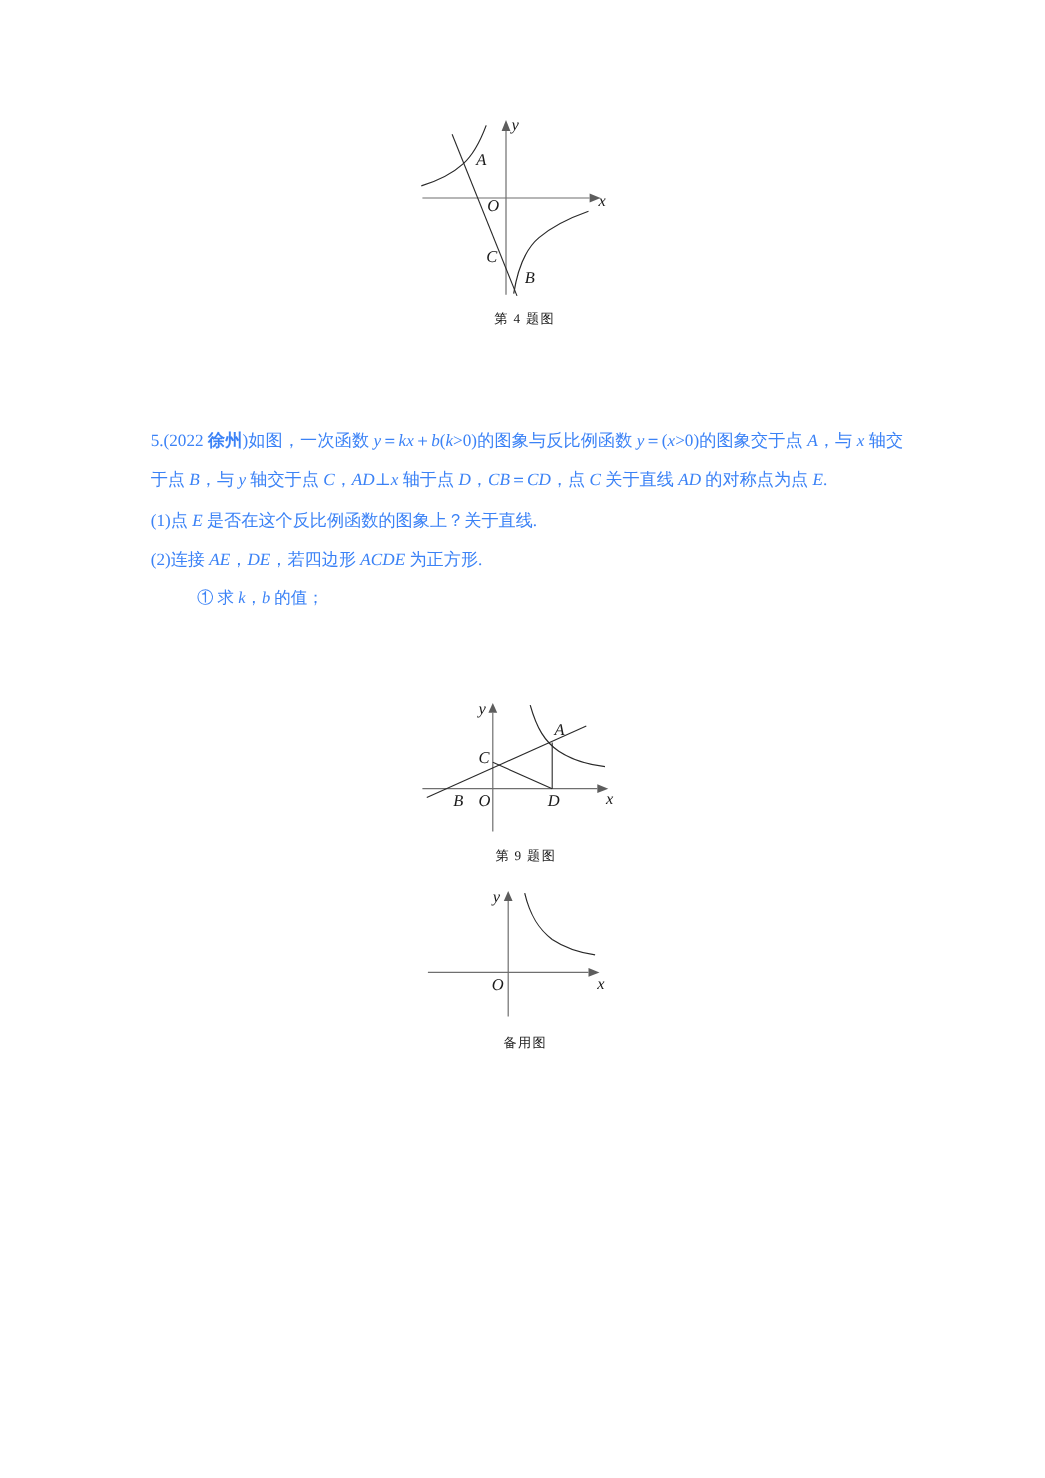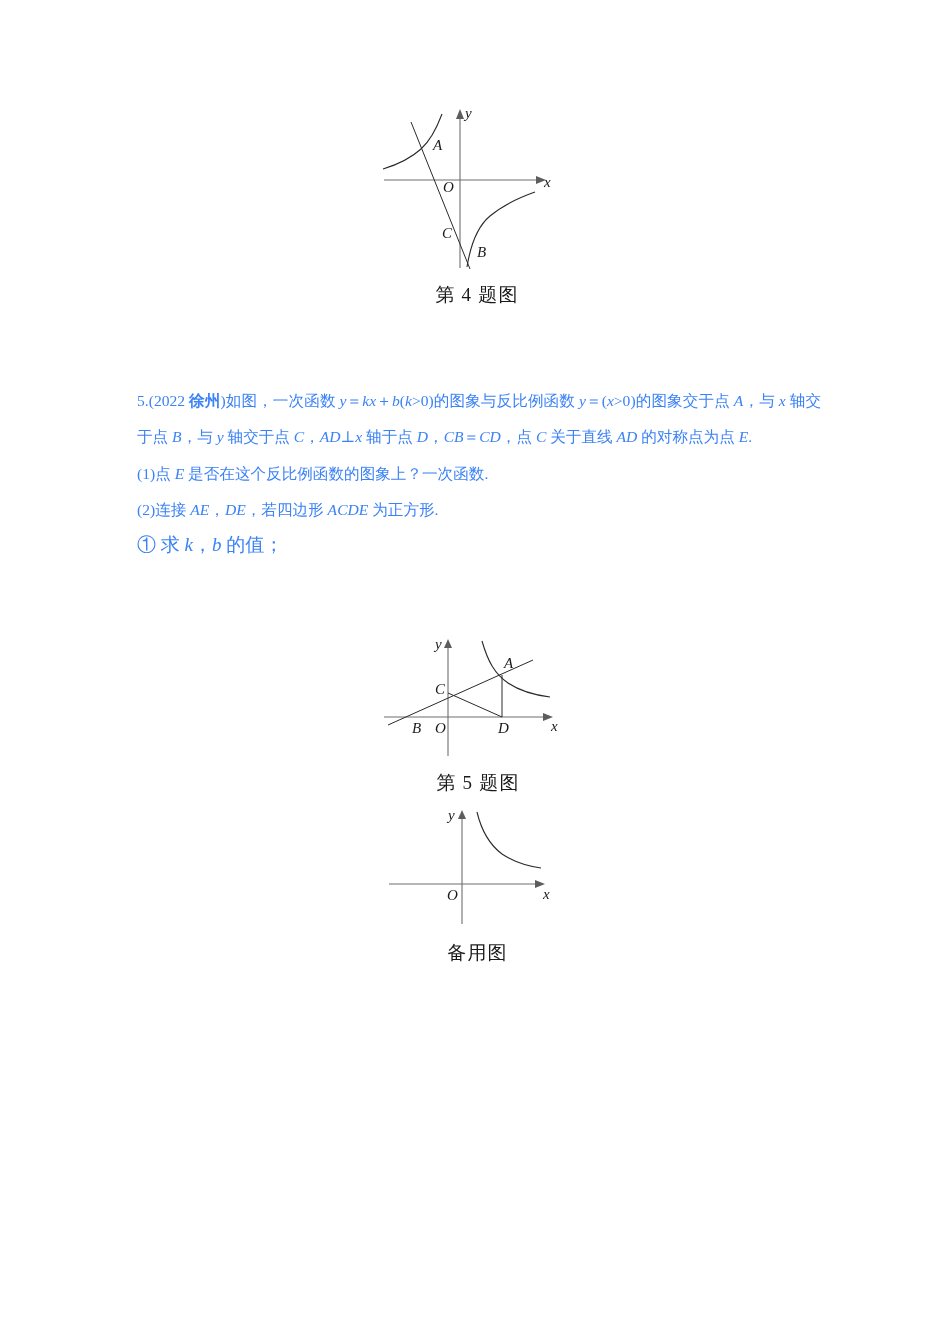--- a/index.html
+++ b/index.html
@@ -27,21 +27,21 @@
   .figure {
     position: absolute;
   }
   .figure svg {
     display: block;
   }
   .fig-caption {
     position: absolute;
     width: 100%;
     text-align: center;
-    font-size: 19px;
+    font-size: 12px;
     font-family: "Liberation Serif", "DejaVu Serif", serif;
     letter-spacing: 1.2px;
     color: #1a1a1a;
     white-space: nowrap;
   }
 
   
   .problem {
     position: absolute;
     left: 137px;
@@ -68,22 +68,23 @@
   .bold-cn {
     font-weight: bold;
   }
   .line {
     display: block;
     white-space: nowrap;
   }
   .sub-line {
     display: block;
     white-space: nowrap;
-    font-size: 19px;
+    font-size: 15px;
     line-height: 35.5px;
+    margin-left: 42px;
   }
   .frac {
     display: inline-block;
     vertical-align: middle;
     text-align: center;
     font-size: 11px;
     line-height: 1.05;
     position: relative;
     top: -1px;
     width: 0px;
@@ -147,21 +148,21 @@
   </div>
 
   <div class="problem">
 
     <div class="ptext">
       <span>5.</span><span>(2022 </span><span class="bold-cn">徐州</span><span>)</span><span>如图，一次函数 </span><span class="mi">y</span><span>＝</span><span class="mi">k</span><span class="mi">x</span><span>＋</span><span class="mi">b</span><span>(</span><span class="mi">k</span><span>&gt;0)</span><span>的图象与反比例函数 </span><span class="mi">y</span><span>＝</span><span class="frac"></span><span>(</span><span class="mi">x</span><span>&gt;0)</span><span>的图象交于点 </span><span class="mi">A</span><span>，与 </span><span class="mi">x</span><span> 轴交于点 </span><span class="mi">B</span><span>，与 </span><span class="mi">y</span><span> 轴交于点 </span><span class="mi">C</span><span>，</span><span class="mi">AD</span><span>⊥</span><span class="mi">x</span><span> 轴于点 </span><span class="mi">D</span><span>，</span><span class="mi">CB</span><span>＝</span><span class="mi">CD</span><span>，点 </span><span class="mi">C</span><span> 关于直线 </span><span class="mi">AD</span><span> 的对称点为点 </span><span class="mi">E</span><span>.</span>
     </div>
 
     <div class="ptext" style="margin-top:2px;">
       <span class="line">
-        <span>(1)</span><span>点 </span><span class="mi">E</span><span> 是否在这个反比例函数的图象上？一次函数.</span>
+        <span>(1)</span><span>点 </span><span class="mi">E</span><span> 是否在这个反比例函数的图象上？关于直线.</span>
       </span>
     </div>
 
     <div class="ptext">
       <span class="line">
         <span>(2)</span><span>连接 </span><span class="mi">AE</span><span>，</span><span class="mi">DE</span><span>，若四边形 </span><span class="mi">ACDE</span><span> 为正方形.</span>
       </span>
     </div>
 
     <div class="ptext">
@@ -191,21 +192,21 @@
       <line class="seg" x1="70" y1="57" x2="124" y2="81"></line>
 
       <text class="lbl" x="126" y="32">A</text>
       <text class="lbl" x="57" y="58">C</text>
       <text class="lbl" x="34" y="97">B</text>
       <text class="lbl" x="120" y="97">D</text>
       <text class="lbl" x="57" y="97">O</text>
       <text class="lbl" x="173" y="95">x</text>
       <text class="lbl" x="57" y="13">y</text>
     </svg>
-    <div class="fig-caption" style="top:134px; left:0;">第 5 题图</div>
+    <div class="fig-caption" style="top:134px; left:0;">第 9 题图</div>
   </div>
 
   <div class="figure" style="left:385px; top:806px; width:185px; height:125px;">
     <svg width="185" height="125" viewBox="0 0 185 125">
 
       <line class="axis" x1="4" y1="78" x2="150" y2="78"></line>
       <polygon class="arrowhead" points="150,74 160,78 150,82"></polygon>
 
       <line class="axis" x1="77" y1="118" x2="77" y2="13"></line>
       <polygon class="arrowhead" points="73,13 77,4 81,13"></polygon>

